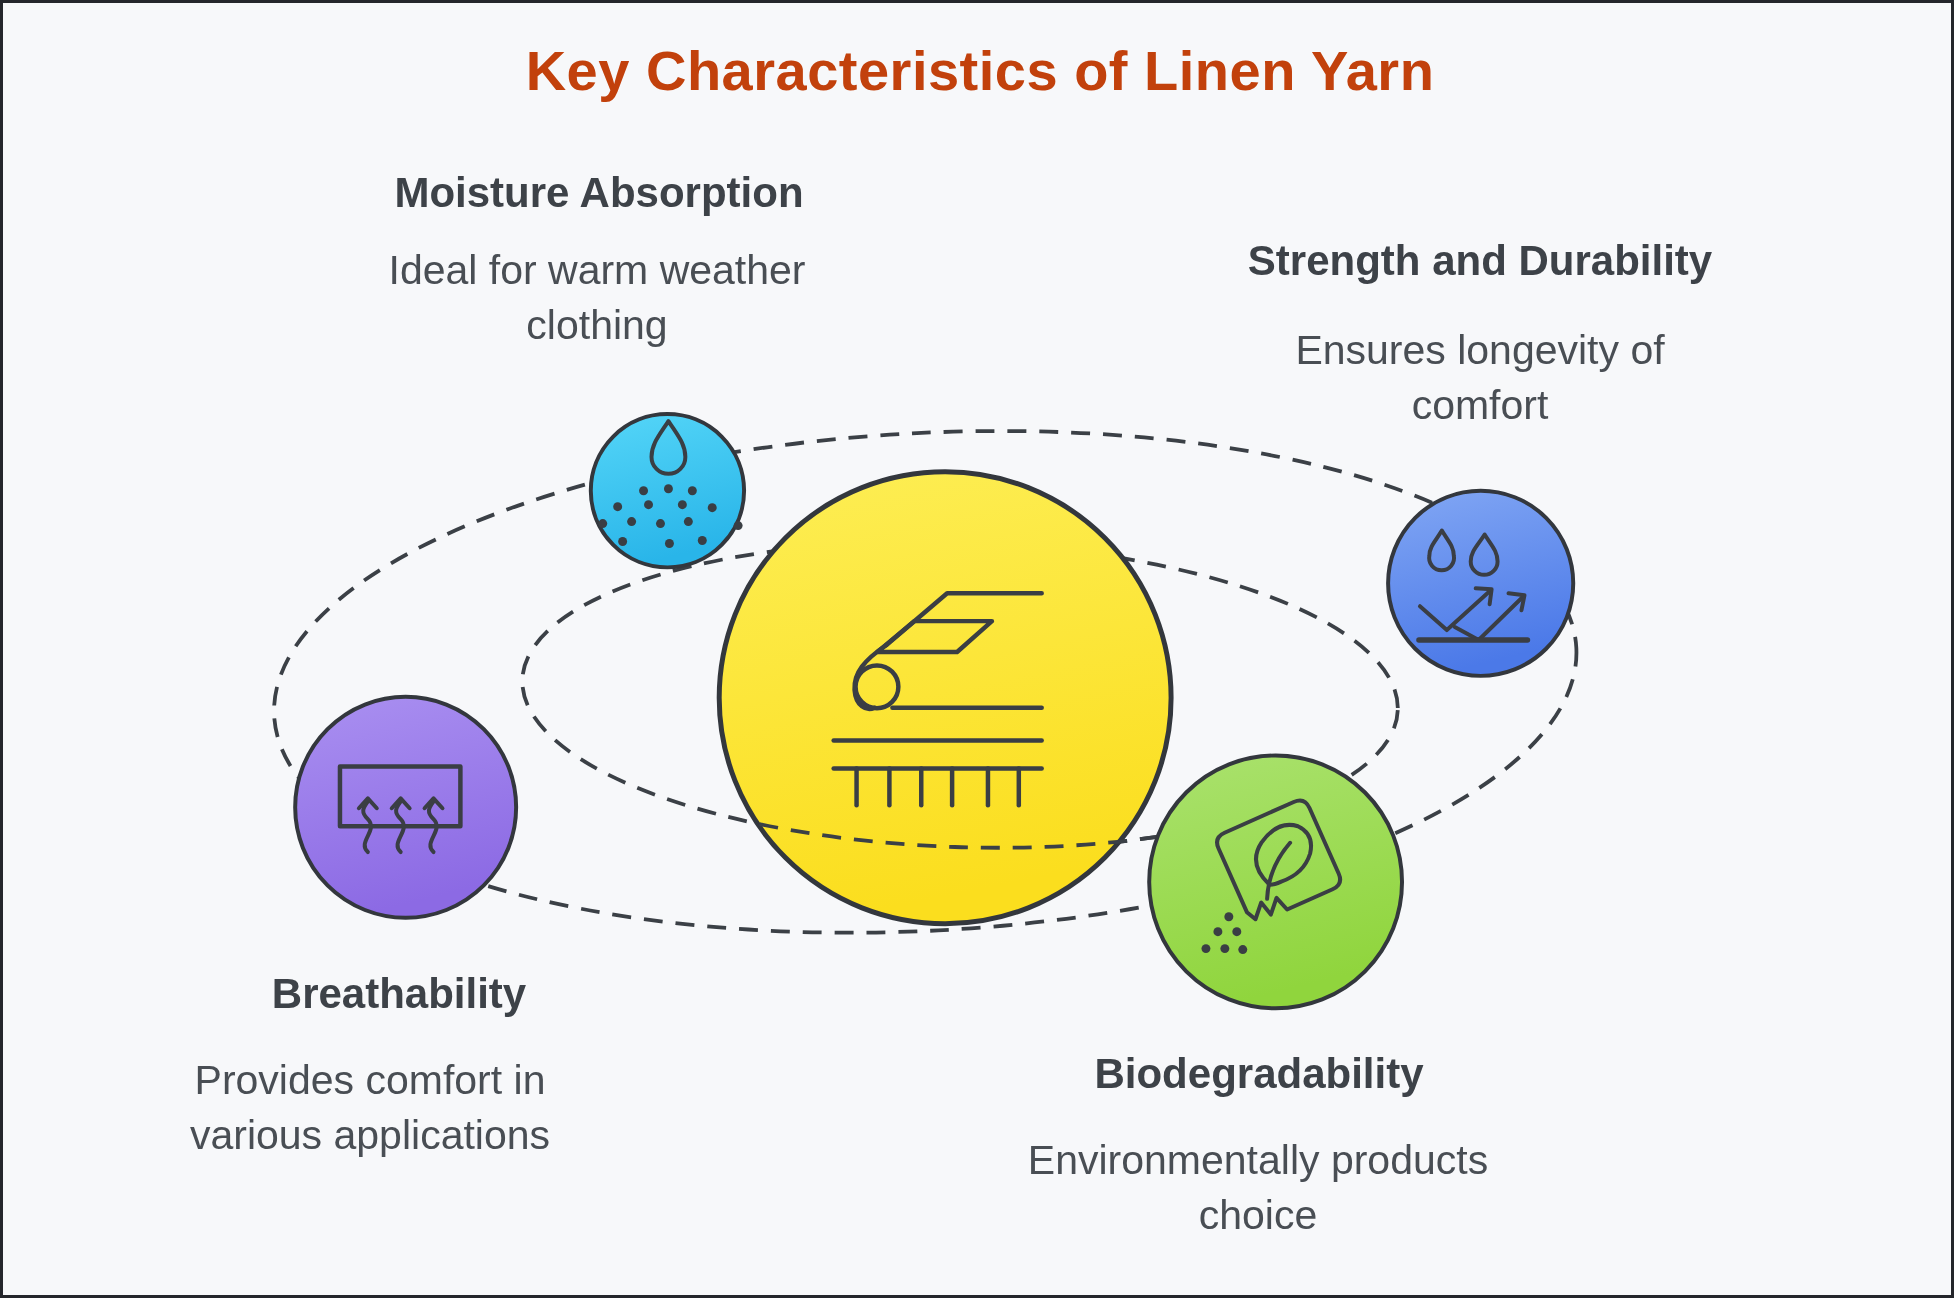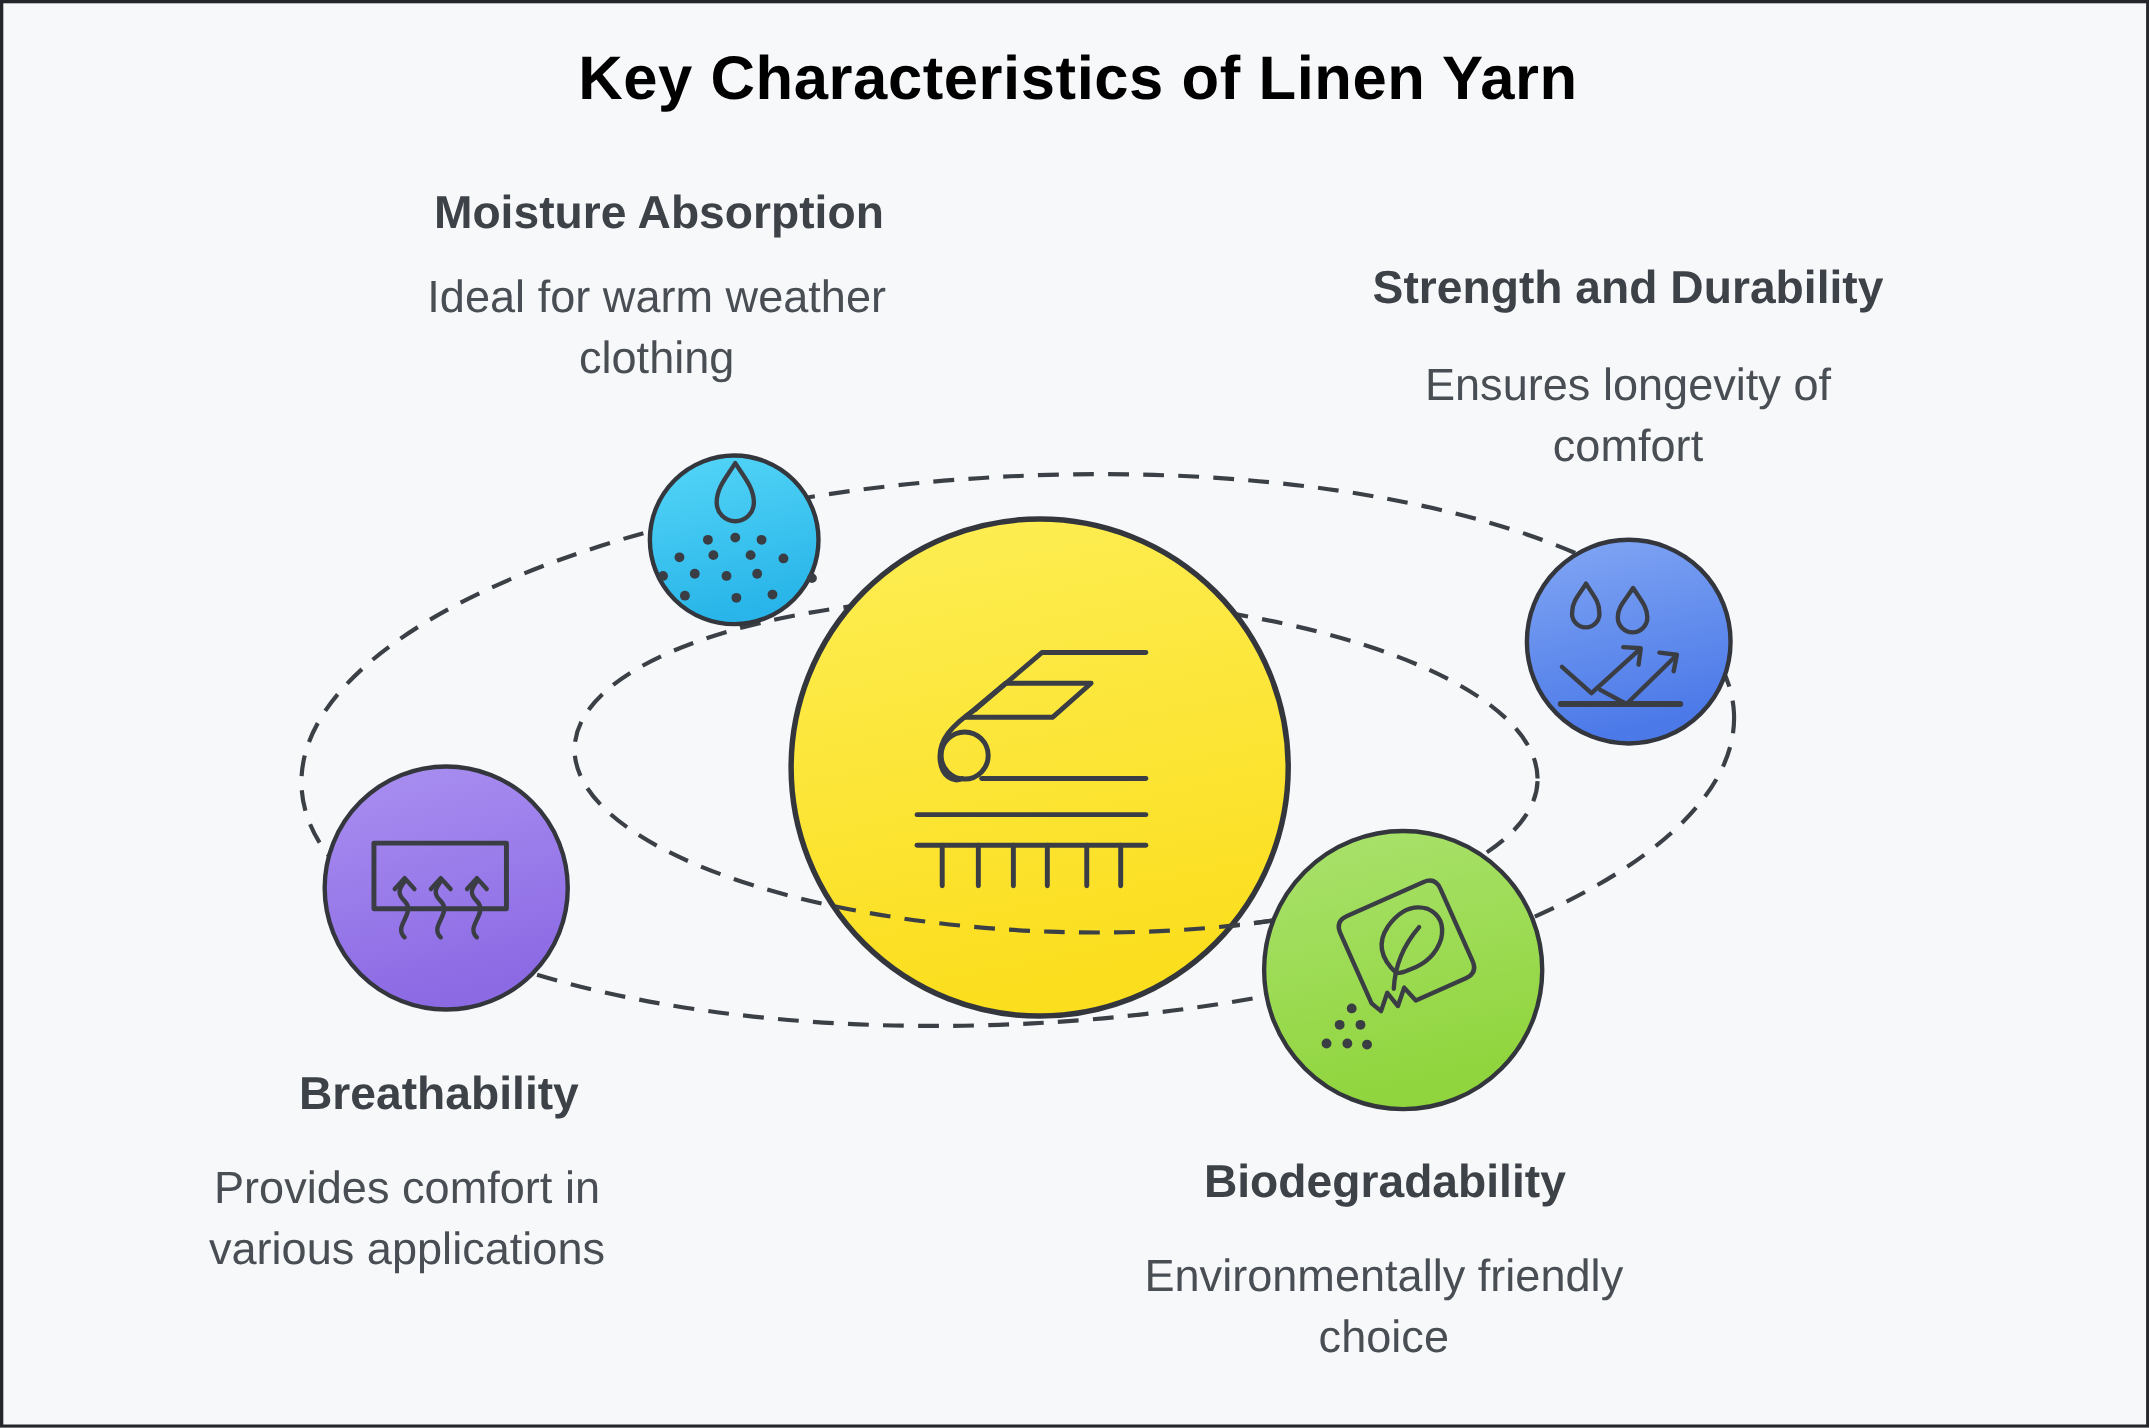--- a/index.html
+++ b/index.html
@@ -10,21 +10,21 @@
     border:3px solid #24262b;
     box-sizing:border-box;
     overflow:hidden;
     font-family:"Liberation Sans", sans-serif;
   }
   .stage svg{position:absolute;left:0;top:0;width:100%;height:100%;}
   .dash{fill:none;stroke:#3b4046;stroke-width:3.8;stroke-dasharray:19 13;}
   .icon{fill:none;stroke:#3a3e44;stroke-width:4;stroke-linecap:round;stroke-linejoin:round;}
   .icon-c{fill:none;stroke:#3a3e44;stroke-width:4.5;stroke-linecap:round;stroke-linejoin:round;}
   .txt{position:absolute;text-align:center;transform:translateX(-50%);}
-  .title{font-size:56px;font-weight:700;color:#000000;letter-spacing:.5px;white-space:nowrap;}
+  .title{font-size:56px;font-weight:700;color:#c2410c;letter-spacing:.5px;white-space:nowrap;}
   .node-label{font-size:42px;font-weight:700;color:#3d4248;white-space:nowrap;}
   .node-desc{font-size:41px;font-weight:400;color:#494e54;line-height:1.34;}
 </style>
 </head>
 <body>
 
 <div class="stage">
 
   <svg viewBox="0 0 1954 1298">
     <defs>
@@ -154,15 +154,15 @@
   <div class="txt node-desc" style="left:594px;top:240px;width:480px;">Ideal for warm weather clothing</div>
   <div class="txt node-label" style="left:596px;top:166px;">Moisture Absorption</div>
 
   <div class="txt node-label" style="left:1477px;top:234px;">Strength and Durability</div>
   <div class="txt node-desc" style="left:1477px;top:320px;width:450px;">Ensures longevity of comfort</div>
 
   <div class="txt node-label" style="left:366px;top:967px;margin-left:30px;">Breathability</div>
   <div class="txt node-label" style="left:1256px;top:1047px;">Biodegradability</div>
 
   <div class="txt node-desc" style="left:367px;top:1050px;width:460px;">Provides comfort in various applications</div>
-  <div class="txt node-desc" style="left:1255px;top:1130px;width:500px;">Environmentally friendly choice</div>
+  <div class="txt node-desc" style="left:1255px;top:1130px;width:500px;">Environmentally products choice</div>
 
 </div>
 
 </body></html>

